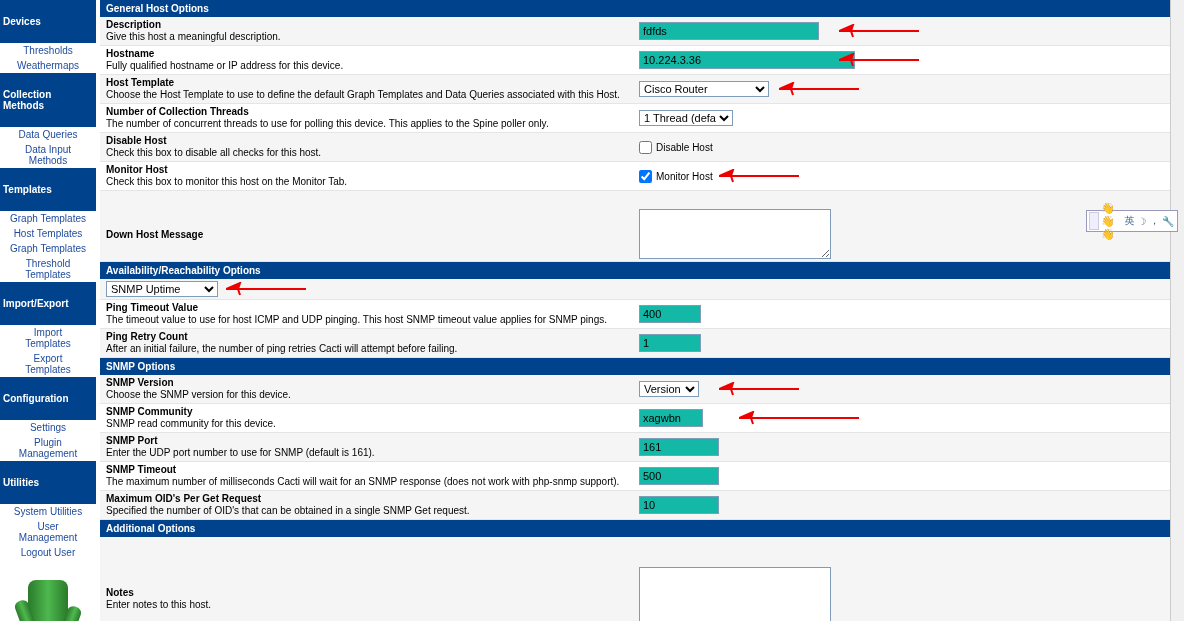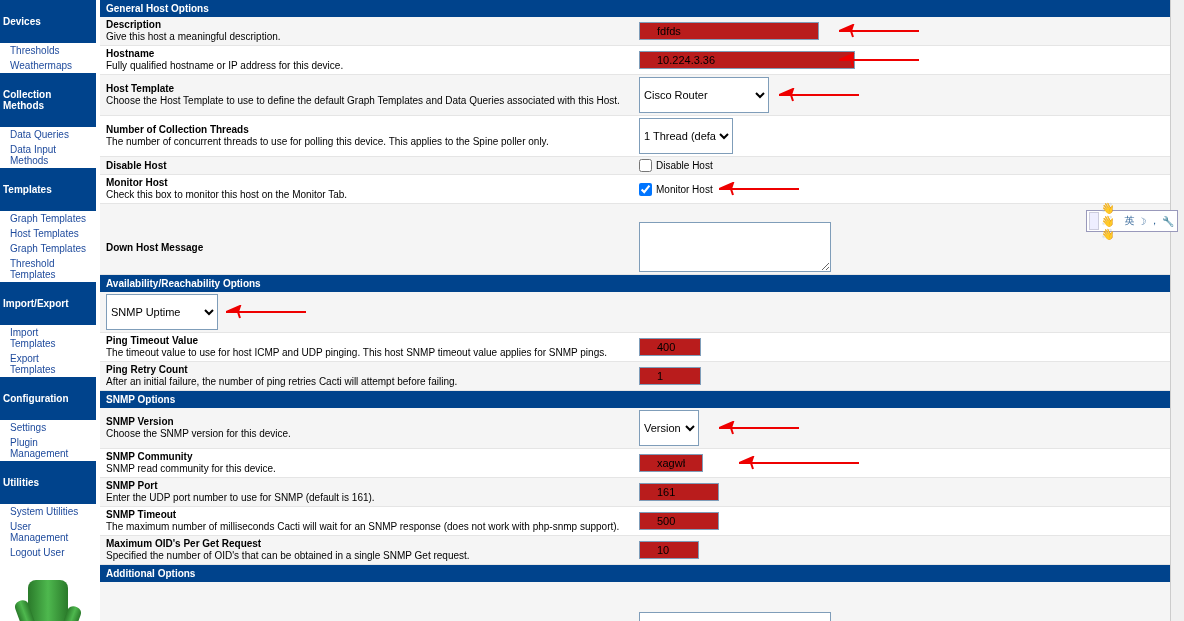--- a/index.html
+++ b/index.html
@@ -1,31 +1,31 @@
 <!DOCTYPE html>
 <html><head>
 <meta charset="utf-8">
 <style>
 * { box-sizing: border-box; margin: 0; padding: 0; }
 body { font-family: Tahoma, Verdana, Arial, sans-serif; font-size: 10px; background: #fff; color: #000; }
 .page { display: flex; width: 1184px; height: 621px; overflow: hidden; position: relative; }
 .sidebar { width: 96px; background: #fff; flex-shrink: 0; }
 .side-h { background: #00438c; color: #fff; font-weight: bold; padding: 16px 3px; font-size: 10px; }
-.side-i { display: block; color: #1e4a9c; padding: 2px 10px; text-decoration: none; font-size: 10px; cursor: pointer; }
+.side-i { display: block; color: #1e4a9c; padding: 2px 10px; text-decoration: none; font-size: 10px; cursor: pointer; text-align: center; }
 .main { flex: 1; background: #fff; overflow-y: auto; margin-left: 4px; margin-right: 14px; }
 .sec-h { background: #00438c; color: #fff; font-weight: bold; padding: 3px 6px; font-size: 10px; }
 .row { display: flex; border-bottom: 1px solid #e5e5e5; align-items: center; padding: 2px 6px; }
 .row.alt { background: #f5f5f5; }
 .lcol { width: 533px; padding-right: 10px; }
 .rcol { flex: 1; display: flex; align-items: center; position: relative; }
 .lbl { font-weight: bold; font-size: 10px; color: #000; }
 .desc { font-size: 10px; color: #000; line-height: 1.3; }
 .desc i { font-style: italic; }
-input[type=text] { font-family: inherit; font-size: 11px; padding: 1px 17px; border: 1px solid #7f9db9; background: #b91c1c; height: 18px; }
-select { font-family: inherit; font-size: 11px; border: 1px solid #7f9db9; background: #fff; height: 36px; }
+input[type=text] { font-family: inherit; font-size: 11px; padding: 1px 3px; border: 1px solid #7f9db9; background: #14b8a6; height: 18px; }
+select { font-family: inherit; font-size: 11px; border: 1px solid #7f9db9; background: #fff; height: 16px; }
 textarea { font-family: inherit; font-size: 11px; border: 1px solid #7f9db9; background: #fff; }
 input[type=checkbox] { width: 13px; height: 13px; margin-right: 4px; vertical-align: middle; }
 .arrow { position: absolute; width: 80px; height: 14px; pointer-events: none; }
 .arrow svg { width: 100%; height: 100%; }
 .scroll { position: absolute; right: 0; top: 0; width: 14px; height: 621px; background: #f0f0f0; border-left: 1px solid #ccc; }
 .cactus { width: 40px; height: 80px; margin: 20px auto; background: linear-gradient(90deg,#2a7a2a,#4eb84e,#2a7a2a); border-radius: 8px; position: relative; }
 .cactus::before, .cactus::after { content:''; position:absolute; width:14px; height:30px; background: linear-gradient(90deg,#2a7a2a,#4eb84e,#2a7a2a); border-radius: 6px; }
 .cactus::before { left:-10px; top:20px; transform: rotate(-20deg); }
 .cactus::after { right:-10px; top:26px; transform: rotate(20deg); }
 .widget { position:absolute; right:6px; top:210px; width:92px; height:22px; background:#fff; border:1px solid #99b; display:flex; align-items:center; font-size:10px; padding:0 2px; gap:3px; }
@@ -111,20 +111,21 @@
           <div class="desc">The number of concurrent threads to use for polling this device. This applies to the Spine poller only.</div>
         </div>
         <div class="rcol">
           <select style="width:94px"><option>1 Thread (default)</option></select>
         </div>
       </div>
 
   <div class="row alt">
         <div class="lcol">
           <div class="lbl">Disable Host</div>
+          <div class="desc">Check this box to disable all checks for this host.</div>
         </div>
         <div class="rcol">
           <input type="checkbox" style="">
           <span>Disable Host</span>
         </div>
       </div>
 
   <div class="row">
         <div class="lcol">
           <div class="lbl">Monitor Host</div>
@@ -226,21 +227,21 @@
           <input type="text" style="width: 80px;" value="500">
         </div>
       </div>
 
   <div class="row alt">
         <div class="lcol">
           <div class="lbl">Maximum OID's Per Get Request</div>
           <div class="desc">Specified the number of OID's that can be obtained in a single SNMP Get request.</div>
         </div>
         <div class="rcol">
-          <input type="text" style="width: 60px;" value="10">
+          <input type="text" style="width: 80px;" value="10">
         </div>
       </div>
 
   <div class="sec-h">Additional Options</div>
 
   <div class="row alt" style="padding-top:30px;padding-bottom:6px">
         <div class="lcol">
           <div class="lbl">Notes</div>
           <div class="desc">Enter notes to this host.</div>
         </div>

